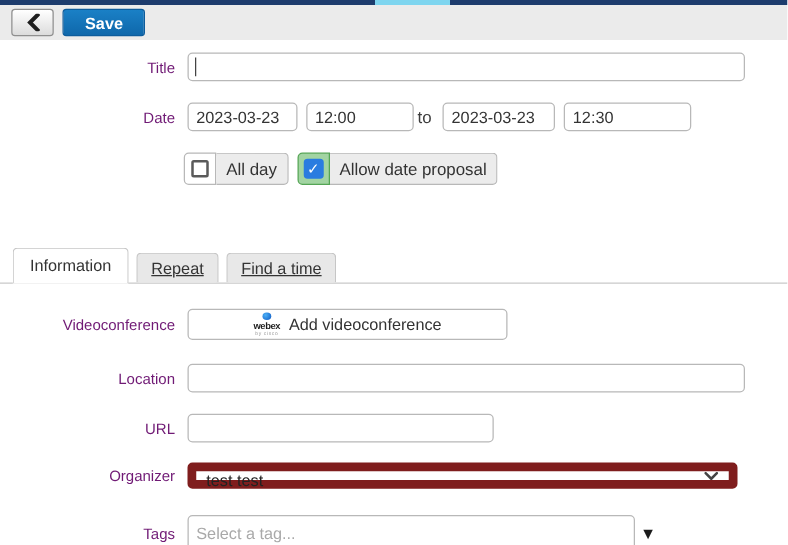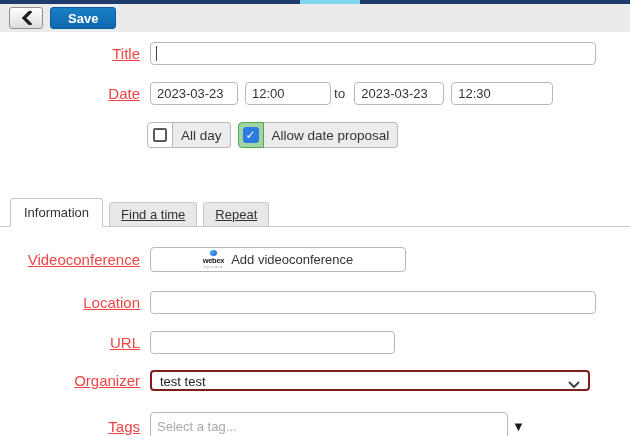--- a/index.html
+++ b/index.html
@@ -12,21 +12,21 @@
 
   
   .toolbar { height: 28px; background: #ebebeb; display: flex; align-items: center; gap: 7px; padding: 0 9px; }
   .back-btn { width: 34px; height: 22px; border: 1px solid #8f8f8f; border-radius: 3px;
     background: linear-gradient(#ffffff, #dcdcdc); display: flex; align-items: center; justify-content: center; cursor: pointer; }
   .save-btn { height: 22px; padding: 0 17px; border: 1px solid #0c5c9c; border-radius: 3px;
     background: linear-gradient(#1a80c6, #0f68ab); color: #fff; font-weight: bold; font-size: 13px; cursor: pointer; }
 
   
   .row { display: flex; align-items: center; }
-  .flabel { width: 150px; padding-right: 10px; text-align: right; font-size: 15px; color: #ef4444; flex: none; text-decoration: underline; }
+  .flabel { width: 150px; padding-right: 10px; text-align: right; font-size: 12px; color: #701a75; flex: none; }
   .tinput { height: 23px; border: 1px solid #b8b8b8; border-radius: 4px; background: #fff;
     font-size: 13px; color: #333; padding: 0 6px; font-family: inherit; outline: none; }
   .tinput::placeholder { color: #a9a9a9; }
 
   .title-row { margin-top: 10px; }
   .title-wrap { position: relative; }
   .title-wrap input { width: 446px; }
   .caret { position: absolute; left: 6px; top: 4px; width: 1px; height: 15px; background: #444; }
 
   .date-row { margin-top: 17px; }
@@ -63,22 +63,22 @@
   .webex-word { font-size: 7.5px; font-weight: bold; color: #1d1d1d; letter-spacing: -0.3px; }
   .webex-sub { font-size: 4px; color: #999; margin-top: 1px; letter-spacing: 0.5px; }
   .vc-text { font-size: 13px; color: #333; }
 
   .loc-row { margin-top: 19px; }
   .loc-row input { width: 446px; }
   .url-row { margin-top: 17px; }
   .url-row input { width: 245px; }
 
   .org-row { margin-top: 16px; }
-  .org-select { width: 440px; height: 21px; border: 2px solid #7f1d1d; border-radius: 4px; background: #fff;
-    display: flex; align-items: flex-end; justify-content: space-between; padding: 0 8px; font-size: 13px; color: #222; cursor: pointer; }
+  .org-select { width: 440px; height: 21px; border: 7px solid #7f1d1d; border-radius: 4px; background: #fff;
+    display: flex; align-items: flex-start; justify-content: space-between; padding: 0 8px; font-size: 13px; color: #222; cursor: pointer; }
 
   .tags-row { margin-top: 21px; }
   .tags-row input { width: 358px; height: 29px; }
   .tags-caret { font-size: 13px; color: #1a1a1a; margin-left: 4px; }
 </style>
 </head>
 <body>
 
 <div class="top-strip">
   <div class="sky"></div>
@@ -120,22 +120,22 @@
   <span class="check-group">
     <span class="check-cell green">
       <span class="cb-checked">✓</span>
     </span>
     <span class="check-label">Allow date proposal</span>
   </span>
 </div>
 
 <div class="tabs">
   <span class="tab active">Information</span>
+  <span class="tab">Repeat</span>
   <span class="tab">Find a time</span>
-  <span class="tab">Repeat</span>
 </div>
 
 <div>
   <div class="row info-row-vc">
     <div class="flabel">Videoconference</div>
     <button class="vc-btn">
       <span class="webex-logo">
         <span class="webex-dot"></span>
         <span class="webex-word">webex</span>
         <span class="webex-sub">by cisco</span>

